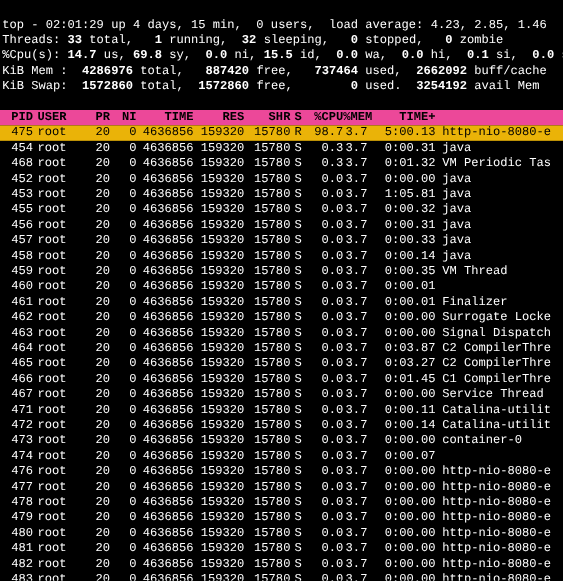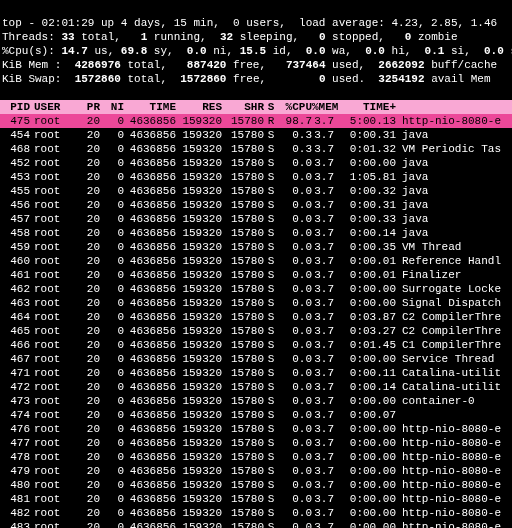--- a/index.html
+++ b/index.html
@@ -1,23 +1,23 @@
 <!DOCTYPE html>
 <html><head>
 <meta charset="utf-8">
 <style>
   html,body{margin:0;padding:0;background:#000;color:#fff;
     font-family:"Menlo","Consolas","Courier New",monospace;
     font-size:11px;line-height:14px;width:512px;height:528px;
     overflow:hidden;}
   .b{font-weight:700}
-  .hdr-row{background:#f9a8d4;color:#000;display:flex;font-weight:700}
+  .hdr-row{background:#ec4899;color:#000;display:flex;font-weight:700}
   .hdr-row span, .proc-row span{display:inline-block;white-space:pre}
   .proc-row{display:flex}
-  .sel{background:#ec4899;color:#000}
+  .sel{background:#eab308;color:#000}
   
   .c-pid {width:30px;text-align:right}
   .c-user{width:42px;padding-left:4px;text-align:left}
   .c-pr  {width:24px;text-align:right}
   .c-ni  {width:24px;text-align:right}
   .c-virt{width:52px;text-align:right}
   .c-res {width:46px;text-align:right}
   .c-shr {width:42px;text-align:right}
   .c-s   {width:14px;text-align:center}
   .c-cpu {width:34px;text-align:right}
@@ -198,21 +198,20 @@
       <span class="c-user">root</span>
       <span class="c-pr">20</span>
       <span class="c-ni">0</span>
       <span class="c-virt">4636856</span>
       <span class="c-res">159320</span>
       <span class="c-shr">15780</span>
       <span class="c-s">S</span>
       <span class="c-cpu">0.0</span>
       <span class="c-mem">3.7</span>
       <span class="c-time">0:00.01</span>
-      <span class="c-cmd">Reference Handl</span>
     </div>
     <div class="proc-row">
       <span class="c-pid">461</span>
       <span class="c-user">root</span>
       <span class="c-pr">20</span>
       <span class="c-ni">0</span>
       <span class="c-virt">4636856</span>
       <span class="c-res">159320</span>
       <span class="c-shr">15780</span>
       <span class="c-s">S</span>

